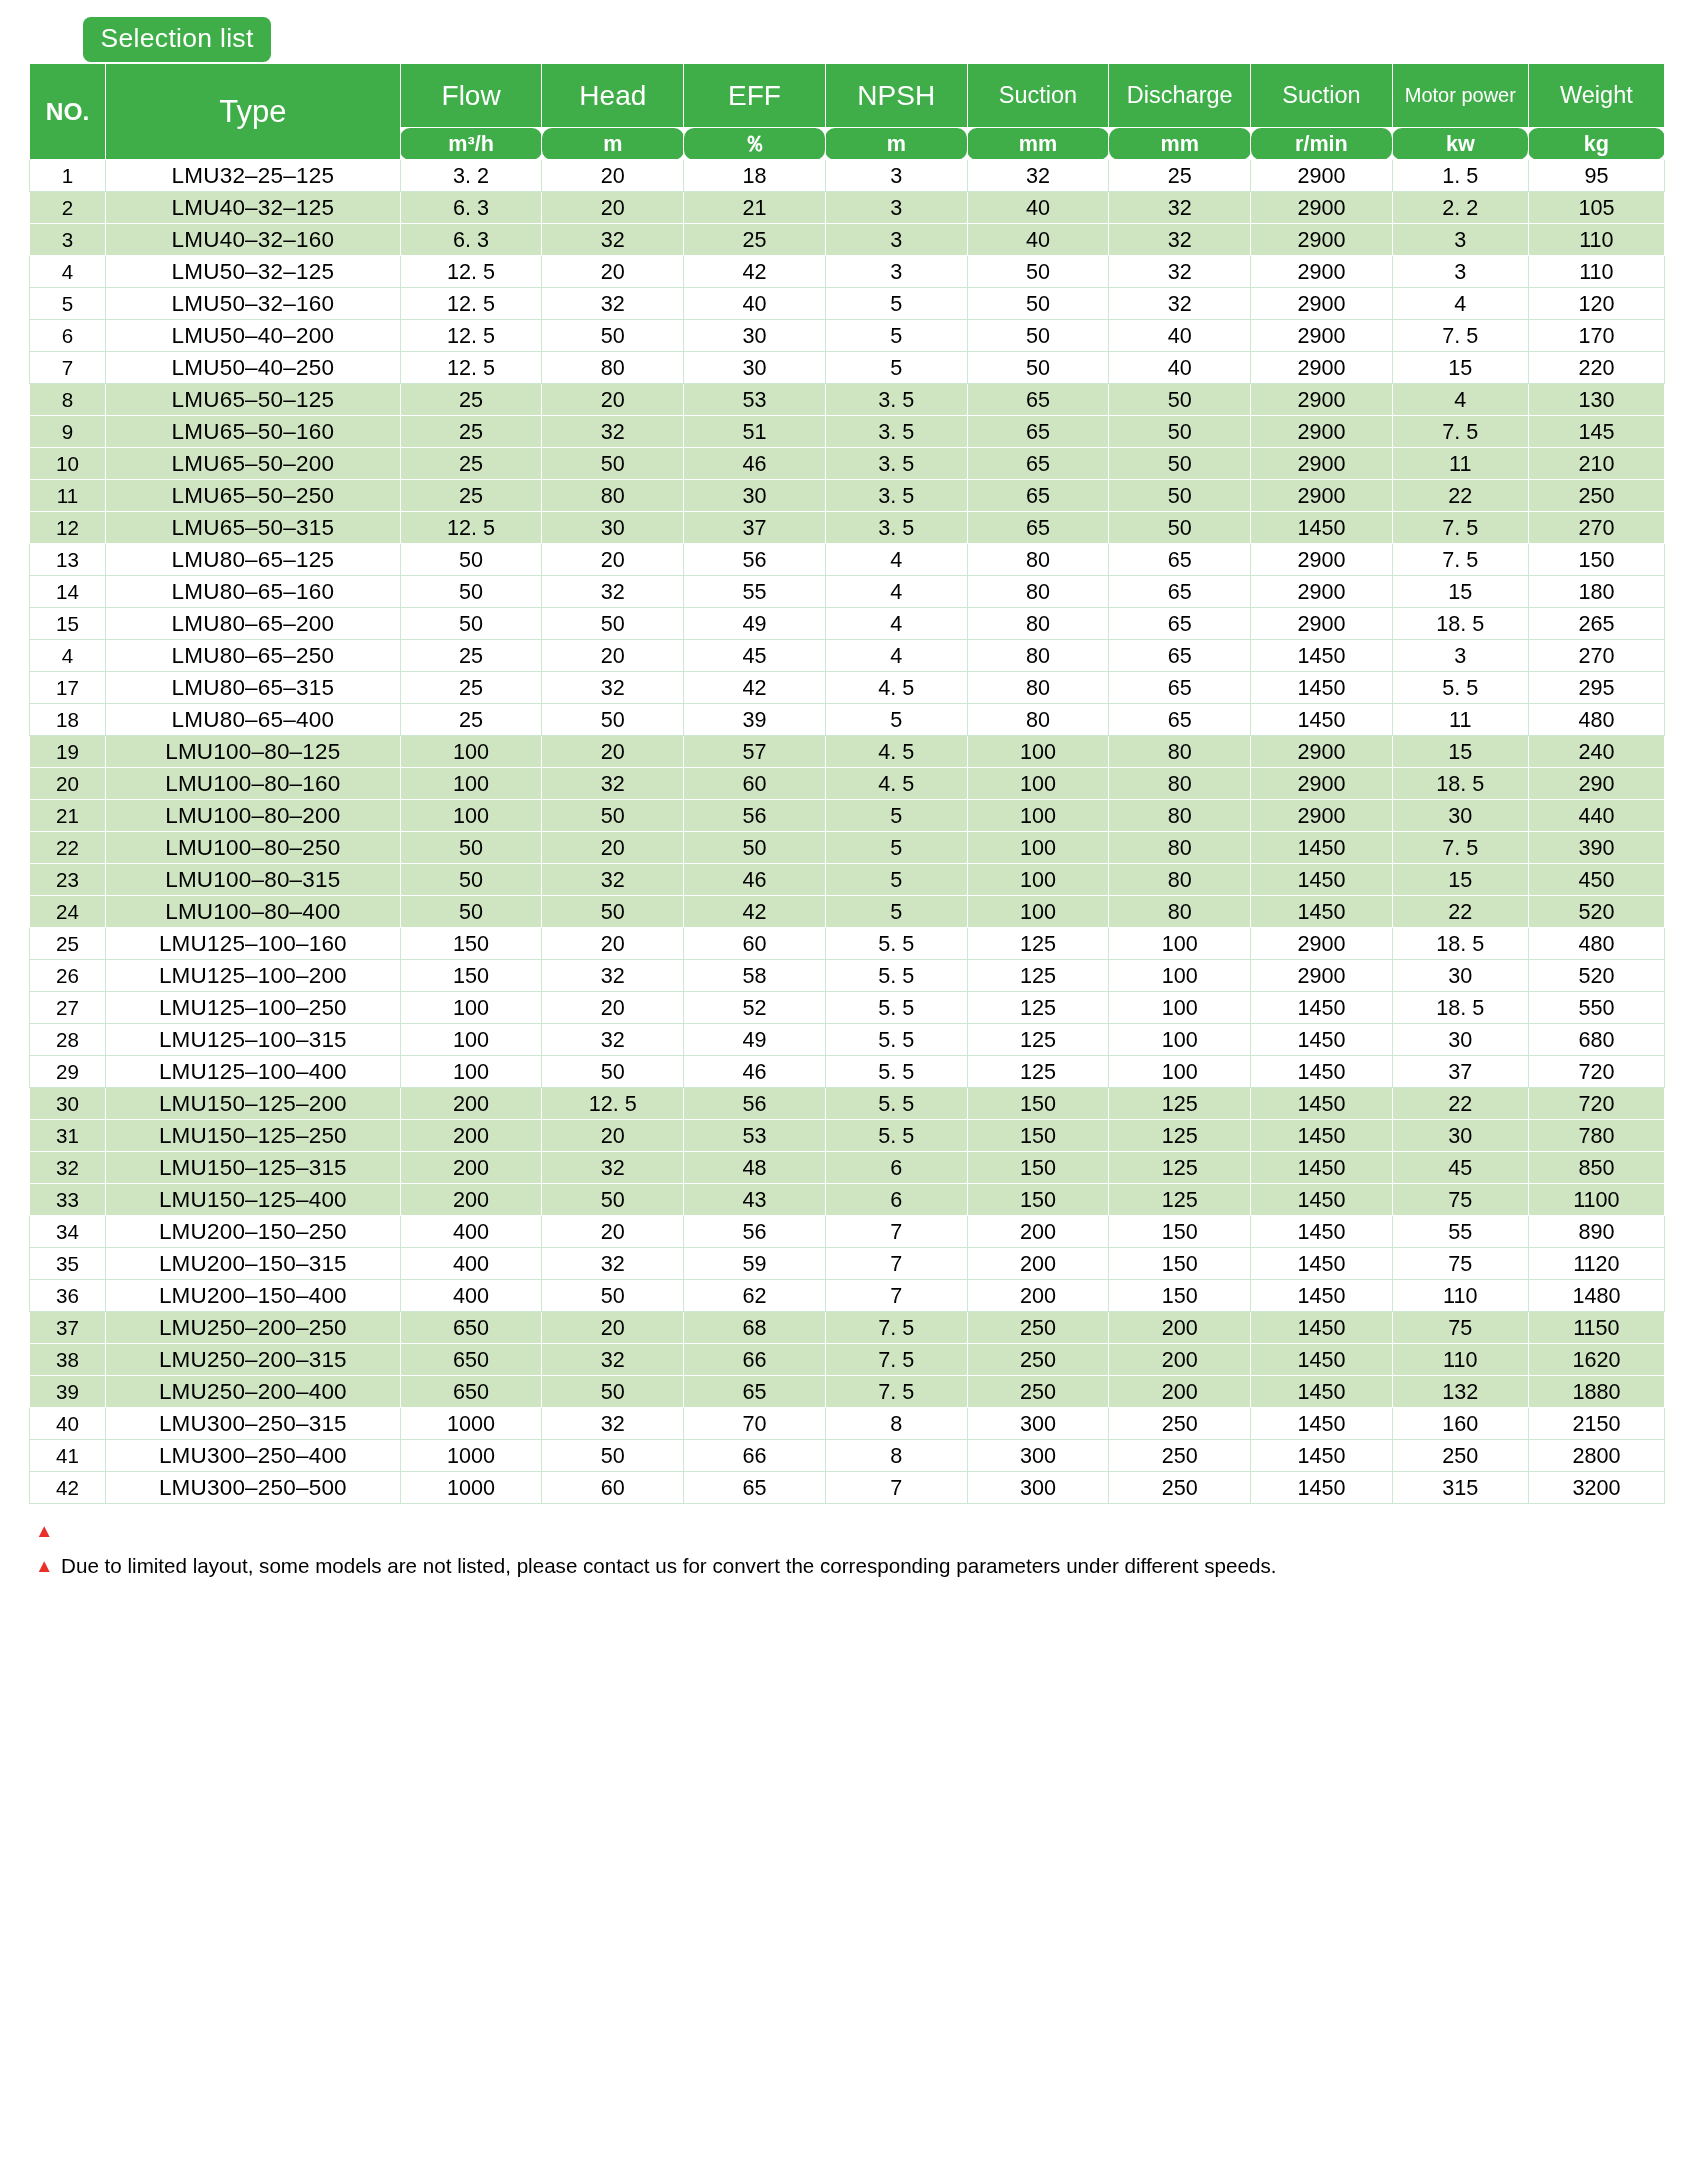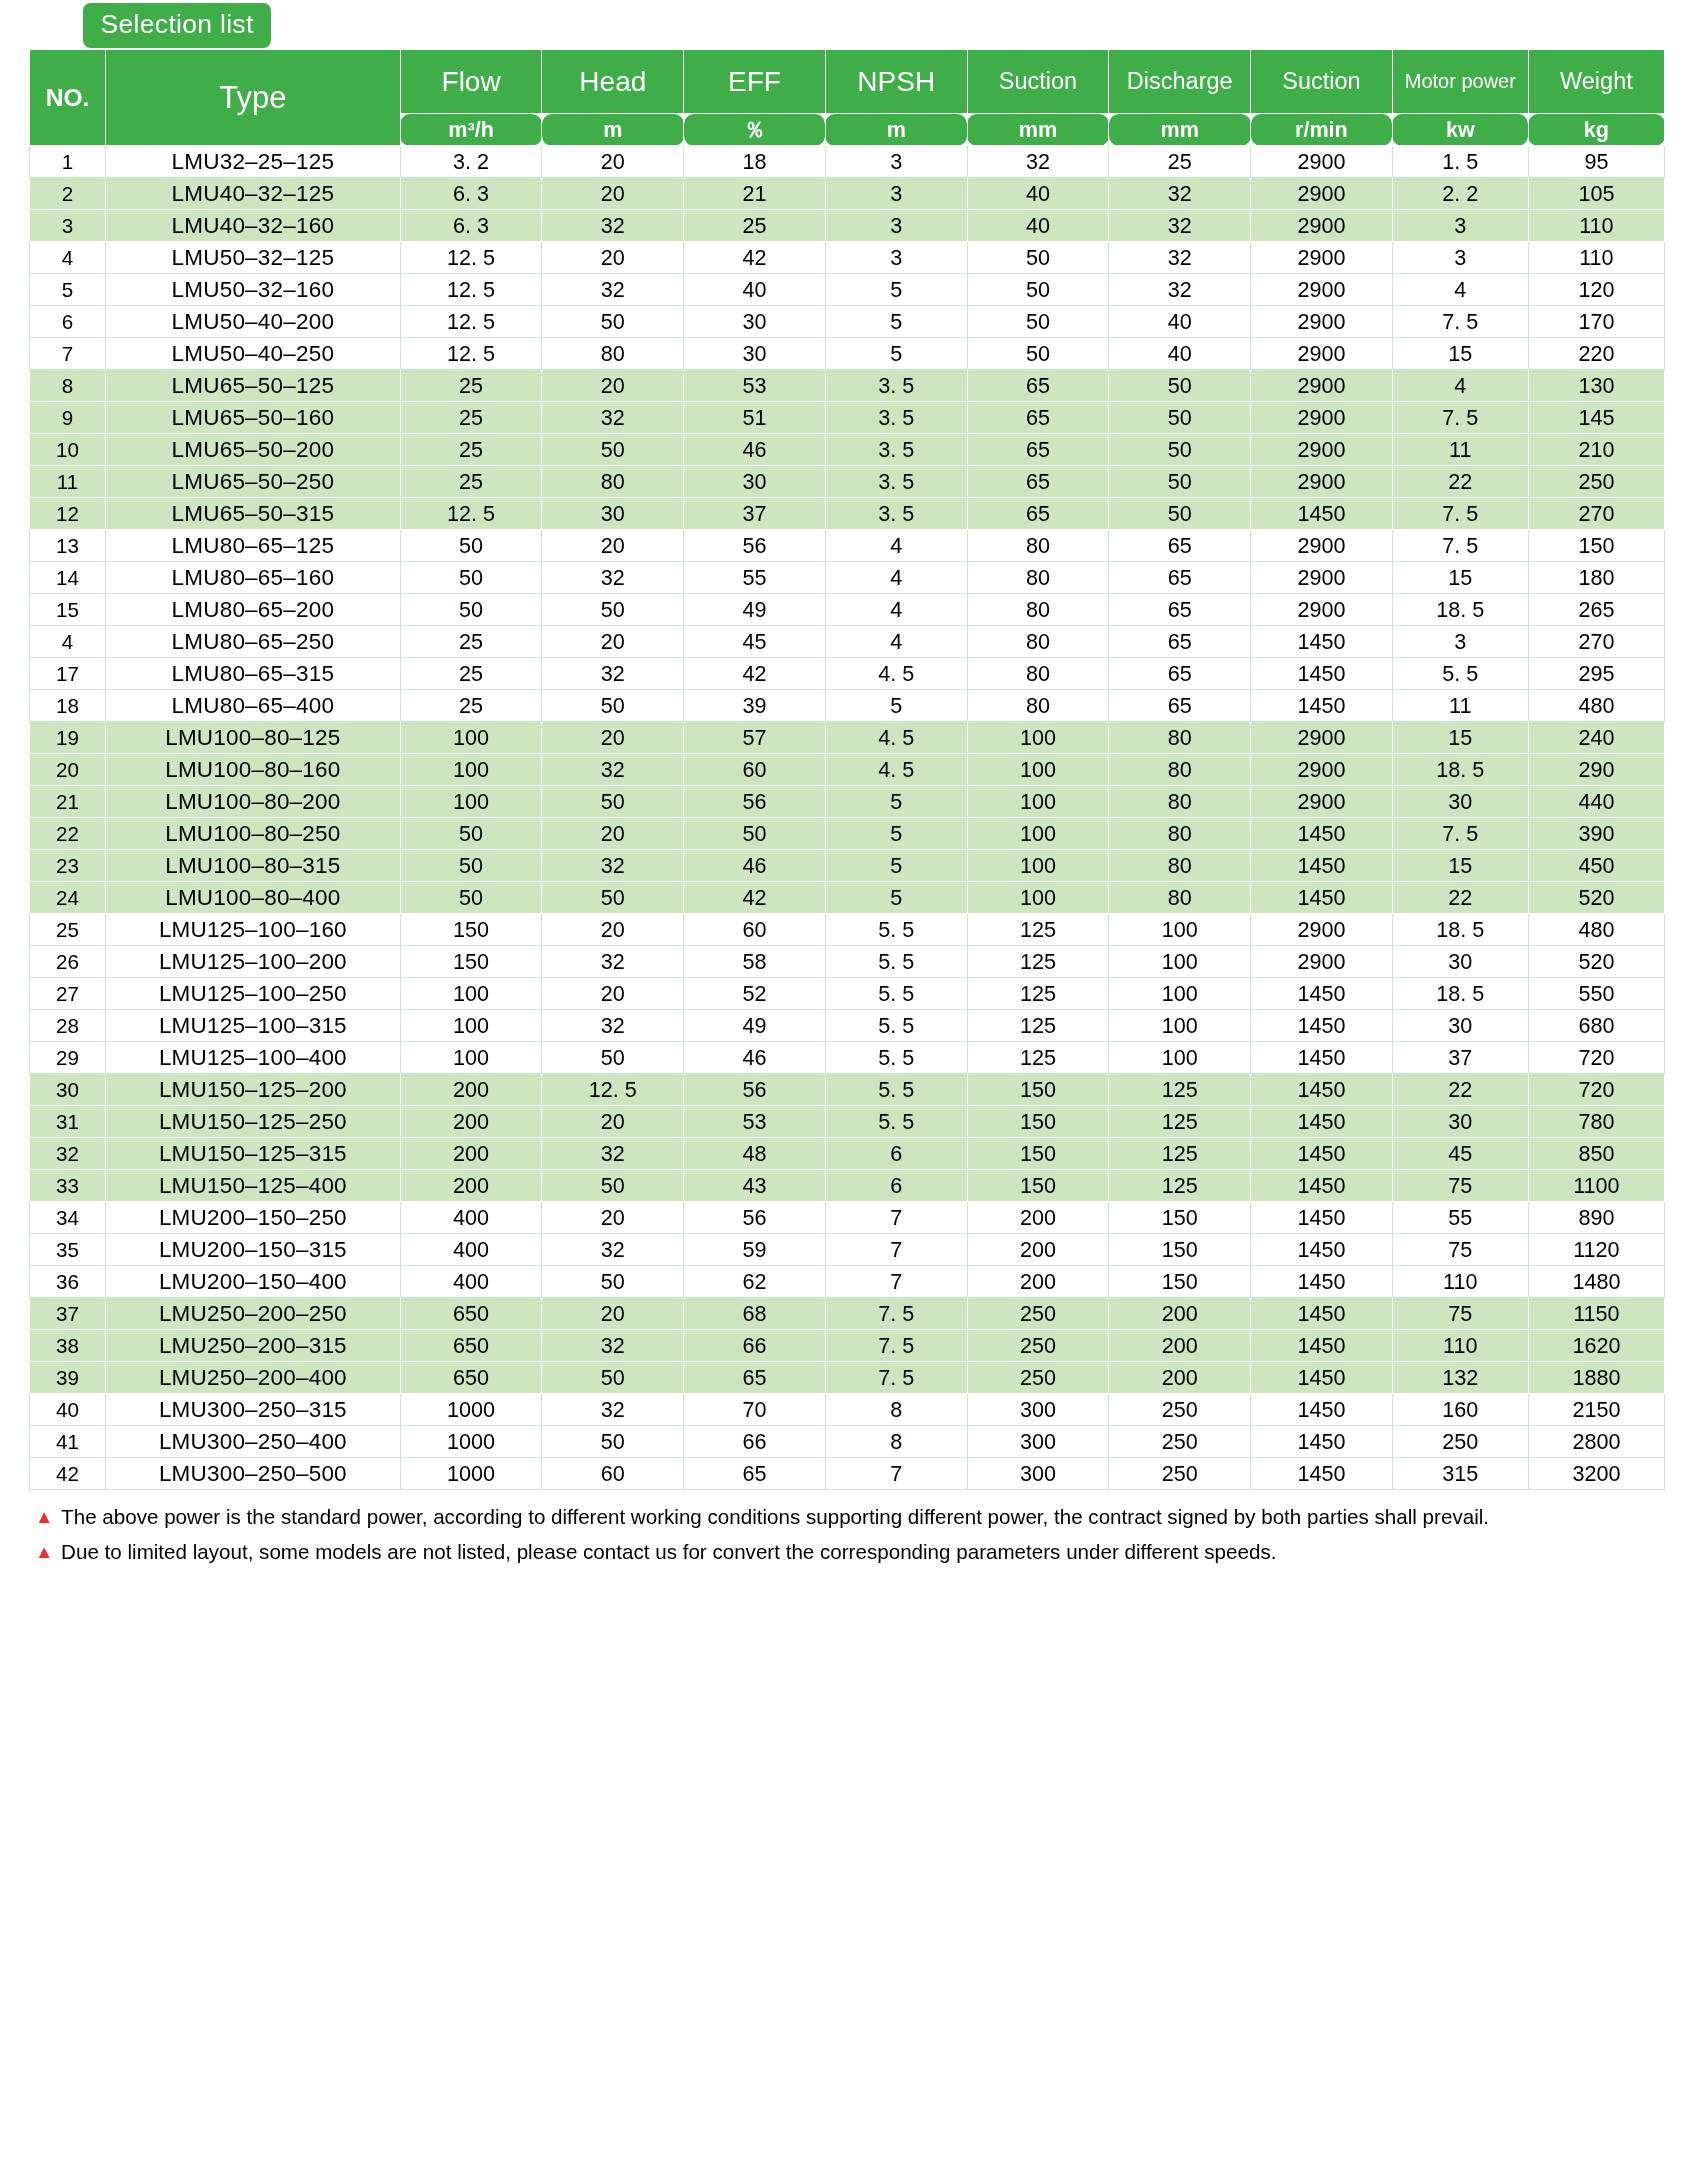--- a/index.html
+++ b/index.html
@@ -13,21 +13,21 @@
     color: #000;
   }
   .page {
     position: relative;
     width: 1695px;
     min-height: 2179px;
     box-sizing: border-box;
     padding: 0 29px;
   }
   .title-wrap {
-    padding-top: 4px;
+    padding-top: 18px;
     padding-left: 54px;
     height: 43px;
     display: flex;
     align-items: center;
   }
   .title-badge {
     display: inline-block;
     background: #3fae49;
     color: #ffffff;
     font-size: 26.5px;
@@ -716,21 +716,20 @@
           <td>1450</td>
           <td>315</td>
           <td>3200</td>
         </tr>
       </tbody>
   </table>
 
   <div class="notes">
     <div class="note-line">
       <span class="tri">▲</span>
-      <span>The above power is the standard power, according to different working conditions supporting different power, the contract signed by both parties shall prevail.</span>
     </div>
     <div class="note-line">
       <span class="tri">▲</span>
       <span>Due to limited layout, some models are not listed, please contact us for convert the corresponding parameters under different speeds.</span>
     </div>
   </div>
 
 </div>
 
 

